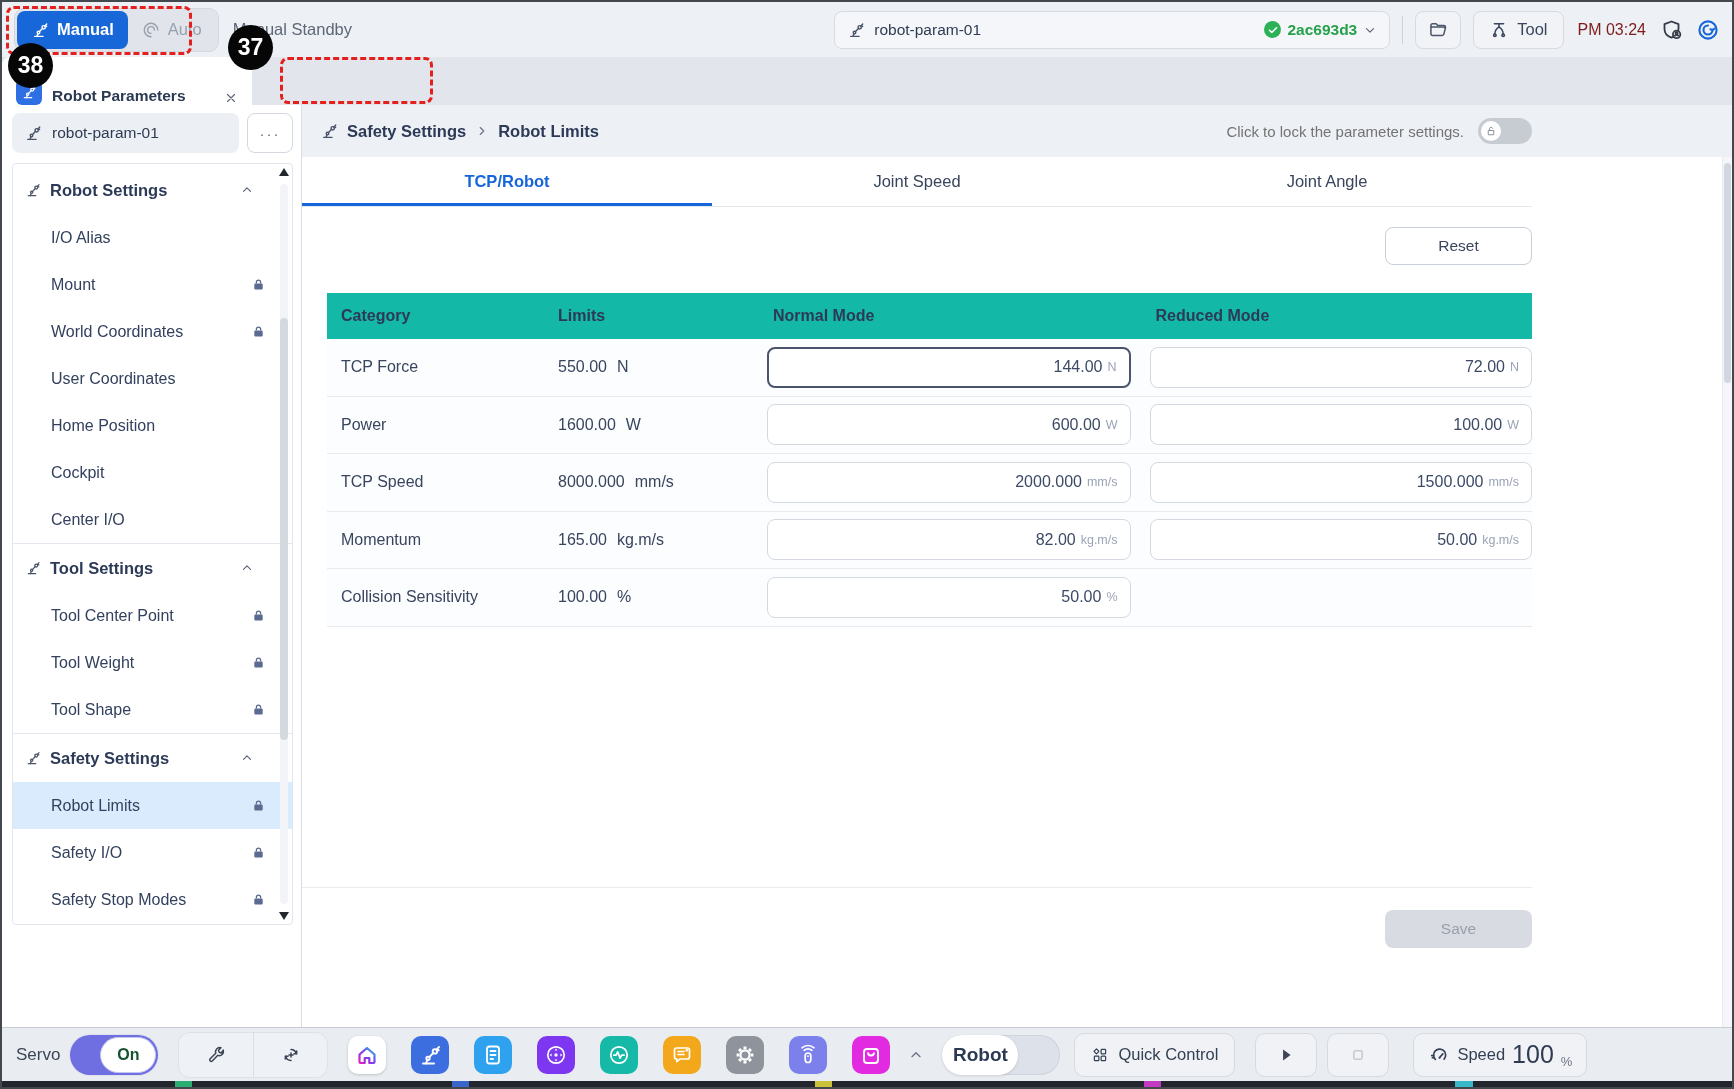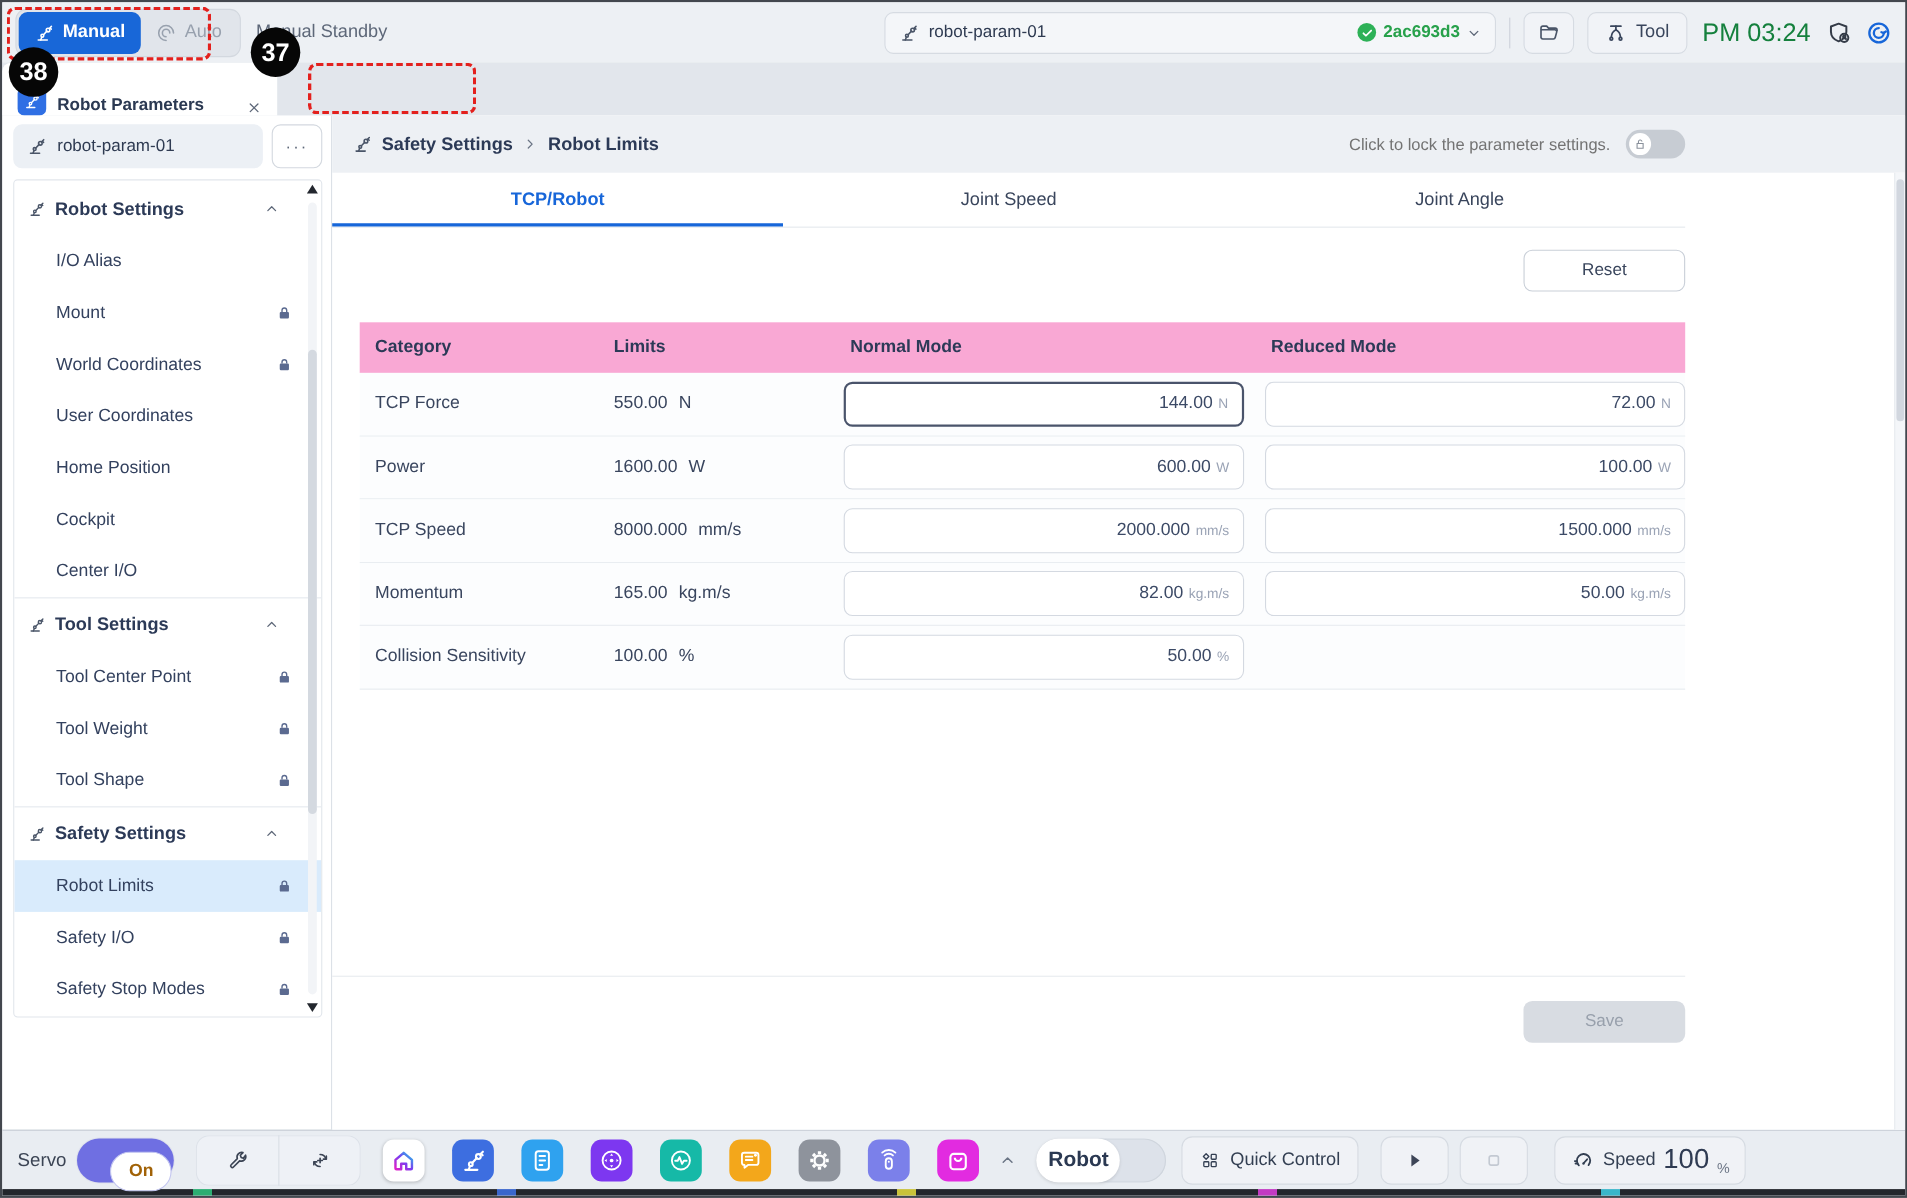--- a/index.html
+++ b/index.html
@@ -16,21 +16,21 @@
   .seg{display:flex;align-items:center;gap:8px;height:38px;padding:0 14px;border-radius:8px;font-size:16.5px;color:#98a1ae;cursor:pointer}
   .seg.active{background:#1867d8;color:#fff;font-weight:700}
   .status{font-size:16.5px;color:#5d6778;margin-left:14px}
   .tb-right{margin-left:auto;display:flex;align-items:center;gap:12px}
   .param-pill{width:556px;height:38px;background:#f4f6f9;border:1px solid #d6dbe2;border-radius:8px;display:flex;align-items:center;padding:0 12px;gap:9px;font-size:15.5px;color:#2f3b52}
   .commit{margin-left:auto;display:flex;align-items:center;gap:6px;color:#27a14b;font-size:15.5px;font-weight:600}
   .gcheck{width:17px;height:17px;border-radius:50%;background:#2db157;display:flex;align-items:center;justify-content:center}
   .vdiv{width:1px;height:28px;background:#ccd2da}
   .icon-btn{width:46px;height:38px;display:flex;align-items:center;justify-content:center;background:#f1f3f7;border:1px solid #d6dbe2;border-radius:8px;color:#4a5568}
   .tool-btn{height:38px;padding:0 15px;display:flex;align-items:center;gap:8px;background:#f1f3f7;border:1px solid #d6dbe2;border-radius:8px;font-size:16.5px;color:#39455c}
-  .clock{font-size:23px;color:#15803d;margin:0 2px}
+  .clock{font-size:16px;color:#7f1d1d;margin:0 2px}
   .tb-ic{color:#343b47}
   .tb-ic.recovery{color:#1766d9}
 
   
   .tabbar{height:48px;background:#e2e6ec;display:flex;flex:0 0 auto}
   .tab{height:48px;display:flex;align-items:flex-end;padding:0 14px;gap:10px;font-size:15.5px;cursor:pointer}
   .tab.active{background:#fff;border-radius:8px 8px 0 0;font-weight:600;color:#2b3952;width:250px}
   .tab.inactive{color:#97a0af;width:220px;border-right:1px solid #c9ced6}
   .tab-tile{width:26px;height:26px;border-radius:6px;display:flex;align-items:center;justify-content:center;color:#fff}
   .tile-robot{background:#2f6fe4}.tile-task{background:#35a3ef}
@@ -65,42 +65,42 @@
   .lock-toggle{width:54px;height:26px;border-radius:13px;background:#c7ccd3;position:relative;cursor:pointer}
   .lt-knob{position:absolute;left:3px;top:3px;width:20px;height:20px;border-radius:50%;background:#fff;display:flex;align-items:center;justify-content:center;color:#8a919c}
   .card{flex:1;display:flex;flex-direction:column;padding:0 200px 0 0;min-height:0}
   .mtabs{display:flex;height:50px;border-bottom:1px solid #e4e8ed;flex:0 0 auto}
   .mtab{flex:1;display:flex;align-items:center;justify-content:center;font-size:16.5px;color:#39455c;cursor:pointer}
   .mtab.active{color:#1766d9;font-weight:600;box-shadow:inset 0 -3px 0 #1766d9}
   .reset-row{display:flex;justify-content:flex-end;margin:20px 0 28px;flex:0 0 auto}
   .btn-outline{width:147px;height:38px;border:1px solid #c9cfd8;border-radius:8px;background:#fff;display:flex;align-items:center;justify-content:center;font-size:15.5px;color:#39455c;cursor:pointer}
   .table{margin-left:25px;flex:0 0 auto}
   .thead,.trow{display:grid;grid-template-columns:193px 247px 1fr 1fr;align-items:center}
-  .thead{background:#f9a8d4;height:46px;font-size:16px;font-weight:600;color:#2c3a57}
+  .thead{background:#14b8a6;height:46px;font-size:16px;font-weight:600;color:#2c3a57}
   .th.cat{padding-left:14px}.th.lim{padding-left:38px}.th.nm,.th.rm{padding-left:6px}
   .trow{height:57.5px;border-bottom:1px solid #e7ebf0;background:#fcfdfe}
   .tcell.cat{padding-left:14px;font-size:16px;color:#39455e}
   .tcell.lim{padding-left:38px;font-size:16px;color:#39455e}
   .tcell.lim .u{margin-left:10px}
   .ibox{height:41px;border:1px solid #d4d9e1;border-radius:8px;background:#fff;display:flex;align-items:center;justify-content:flex-end;padding:0 12px;gap:5px;margin-right:19px}
   .tcell.rm .ibox{margin-right:0}
   .ibox.focused{border:2px solid #4a546b}
   .iv{font-size:16px;color:#3c4a66}
   .iu{font-size:12.5px;color:#9aa3b5}
   .fill{flex:1}
   .save-row{border-top:1px solid #e8ebef;padding:22px 0 0;display:flex;justify-content:flex-end;height:140px;flex:0 0 auto}
   .btn-disabled{width:147px;height:38px;border-radius:8px;background:#d8dce2;color:#98a0ac;display:flex;align-items:center;justify-content:center;font-size:15.5px}
   .main-scroll{position:absolute;top:52px;right:0;bottom:0;width:10px;background:#f4f6f9;border-left:1px solid #e6eaef}
   .ms-thumb{position:absolute;top:6px;height:220px;left:1px;width:7px;background:#d2d7df;border-radius:4px}
 
   
   .bottombar{height:54px;background:#e9edf2;border-top:1px solid #c8cdd5;display:flex;align-items:center;padding:0 14px;flex:0 0 auto}
   .bb-label{font-size:17px;color:#3b4454;margin-right:10px}
   .servo-toggle{width:88px;height:40px;border-radius:21px;background:#6f6fe2;position:relative;box-shadow:0 0 0 1px #dfe2ec;margin-right:20px;flex:0 0 auto}
-  .servo-knob{position:absolute;top:12px;right:2px;width:56px;height:36px;background:#fff;border:1.5px solid #c3c6f0;border-radius:18px;display:flex;align-items:center;justify-content:center;font-size:16px;font-weight:600;color:#a16207}
+  .servo-knob{position:absolute;top:2px;right:2px;width:56px;height:36px;background:#fff;border:1.5px solid #c3c6f0;border-radius:18px;display:flex;align-items:center;justify-content:center;font-size:16px;font-weight:600;color:#14532d}
   .tools-group{width:150px;height:46px;border-radius:12px;background:#eef1f6;box-shadow:inset 0 0 0 1px #dde2e9;display:flex;margin-right:20px;flex:0 0 auto}
   .tg-cell{flex:1;display:flex;align-items:center;justify-content:center;color:#3b4454}
   .tg-cell + .tg-cell{border-left:1px solid #d9dee5}
   .apps{display:flex;gap:25px;margin-right:18px}
   .app-tile{width:38px;height:38px;border-radius:10px;display:flex;align-items:center;justify-content:center;color:#fff;border:none;cursor:pointer}
   .app-tile.home{background:#fff;box-shadow:0 1px 3px rgba(0,0,0,.18)}
   .caret{color:#6b7585;margin-right:18px}
   .robot-toggle{width:118px;height:40px;border-radius:20px;background:#dde2ea;box-shadow:inset 0 0 0 1px #cfd5dd;position:relative;margin-right:14px;flex:0 0 auto}
   .rt-knob{position:absolute;left:0;top:0;width:76px;height:40px;background:#ffffff;border-radius:20px;box-shadow:0 1px 3px rgba(0,0,0,.12);display:flex;align-items:center;justify-content:center;font-size:19px;font-weight:600;color:#2b3952}
   .quick-btn{height:44px;border:1px solid #d6dbe2;border-radius:10px;background:#f0f2f6;display:flex;align-items:center;gap:9px;padding:0 16px;font-size:16.5px;color:#333f52;margin-right:20px}

